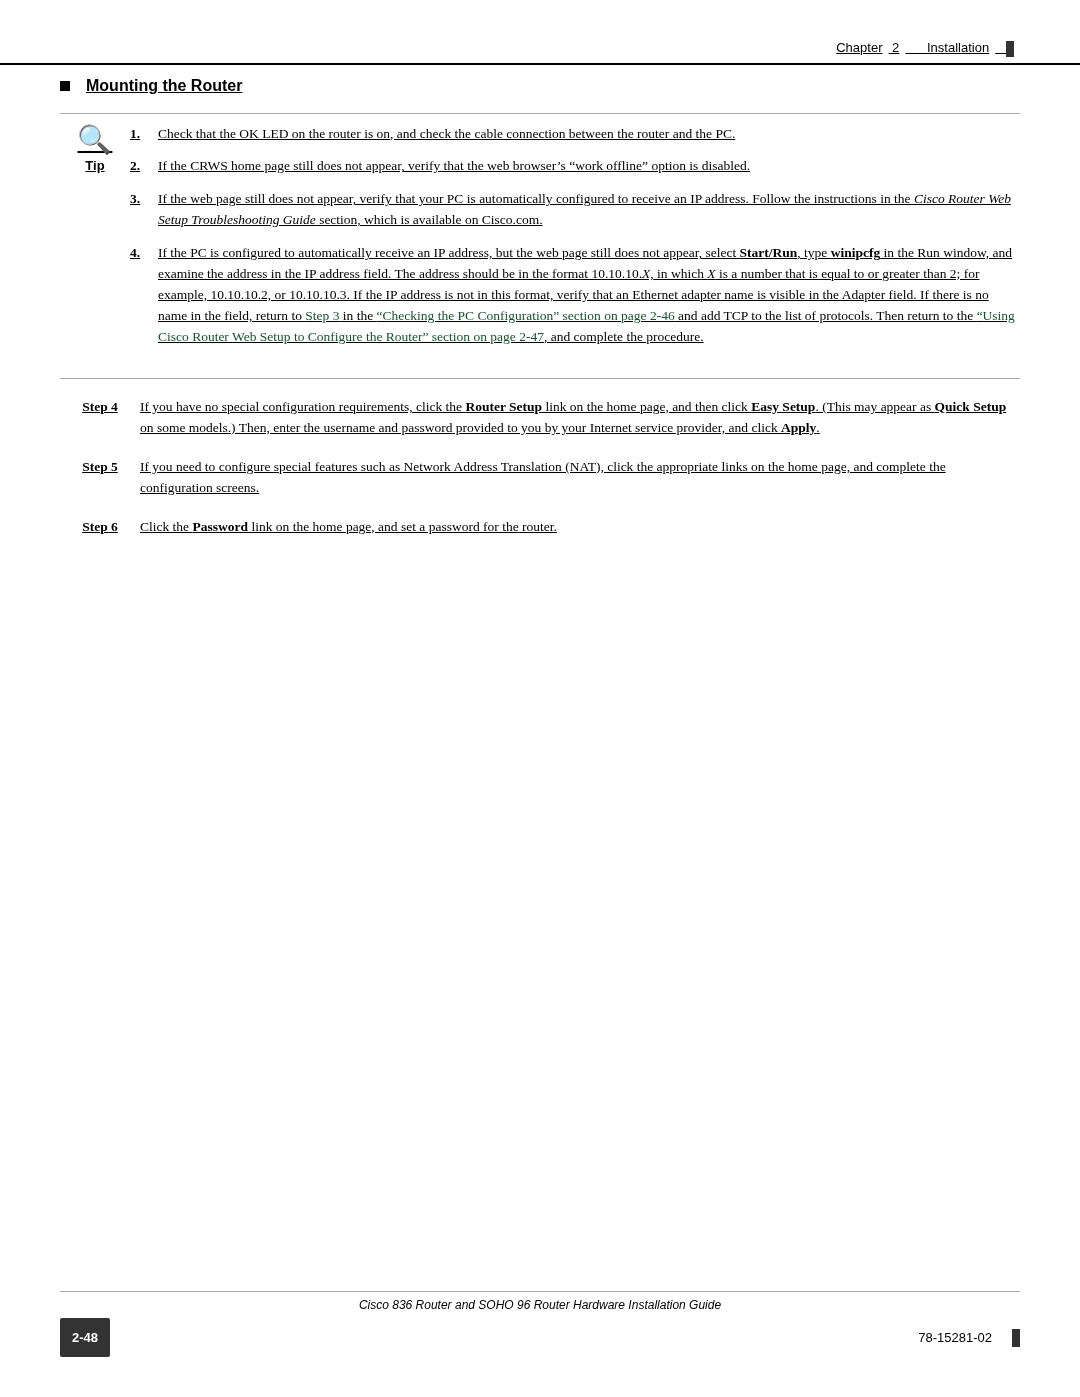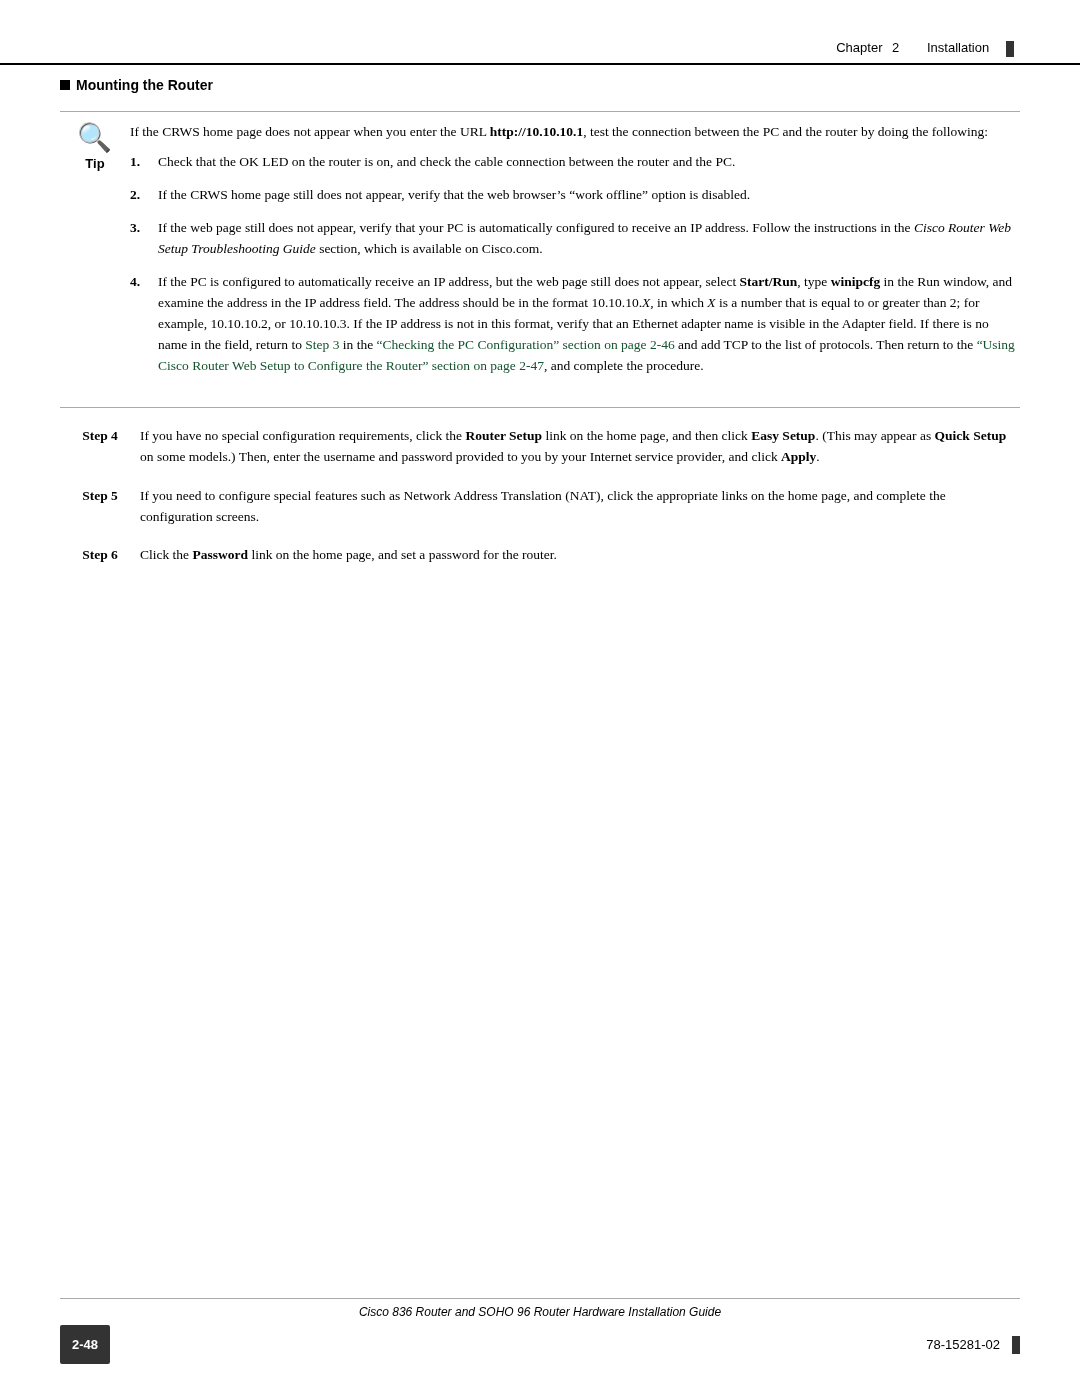--- a/index.html
+++ b/index.html
@@ -11,46 +11,47 @@
       width: 1080px;
       min-height: 1397px;
       position: relative;
     }
     .page {
       width: 1080px;
       min-height: 1397px;
       background: #fff;
       position: relative;
       padding: 0;
+      text-decoration: underline;
     }
     
     .header {
       display: flex;
       justify-content: flex-end;
       align-items: center;
       padding: 40px 60px 6px 60px;
       border-bottom: 2px solid #000;
       margin-bottom: 8px;
     }
     .header-chapter {
       font-size: 13px;
       font-family: Arial, Helvetica, sans-serif;
     }
     .header-chapter span {
       margin-right: 6px;
     }
     
     .sub-header {
       padding: 4px 60px 8px 60px;
-      font-size: 14px;
-      font-family: Arial, Helvetica, sans-serif;
-      font-weight: bold;
-      display: flex;
-      align-items: center;
-      gap: 6px;
+      font-size: 16px;
+      font-family: Arial, Helvetica, sans-serif;
+      font-weight: bold;
+      display: flex;
+      align-items: center;
+      gap: 16px;
     }
     .sub-header-square {
       width: 10px;
       height: 10px;
       background: #000;
       display: inline-block;
       flex-shrink: 0;
     }
     
     .content {
@@ -139,21 +140,21 @@
       flex-shrink: 0;
       font-size: 13.5px;
       text-align: center;
     }
     .step-content {
       flex: 1;
     }
     
     .footer {
       position: absolute;
-      bottom: 33px;
+      bottom: 40px;
       left: 0;
       right: 0;
       padding: 0 60px;
     }
     .footer-top-line {
       border-top: 1px solid #aaa;
       padding-top: 6px;
       display: flex;
       justify-content: center;
       font-size: 12px;
@@ -173,21 +174,21 @@
       font-size: 13px;
       font-family: Arial, Helvetica, sans-serif;
       padding: 12px 12px;
       border-radius: 2px;
     }
     .footer-doc-num {
       font-size: 13px;
       font-family: Arial, Helvetica, sans-serif;
       display: flex;
       align-items: center;
-      gap: 6px;
+      gap: 14px;
     }
     .footer-doc-num-bar {
       display: inline-block;
       width: 8px;
       height: 18px;
       background: #333;
       margin-left: 6px;
       vertical-align: middle;
     }
     
@@ -220,24 +221,20 @@
 
   <div class="content">
 
     <hr class="top-rule">
     <div class="tip-section">
       <div class="tip-icon-area">
         <div class="tip-key-icon">🔍</div>
         <div class="tip-label">Tip</div>
       </div>
       <div class="tip-content">
-        <p>
-          <span>If the CRWS home page does not appear when you enter the URL</span>
-          <strong>http://10.10.10.1</strong><span>, test the connection between the PC and the router by doing the following:</span>
-        </p>
         <ol class="tip-list">
 
           <li>
             <span class="tip-list-num">1.</span>
             <span class="tip-list-text">Check that the OK LED on the router is on, and check the cable connection between the router and the PC.</span>
           </li>
 
           <li>
             <span class="tip-list-num">2.</span>
             <span class="tip-list-text">If the CRWS home page still does not appear, verify that the web browser’s “work offline” option is disabled.</span>

